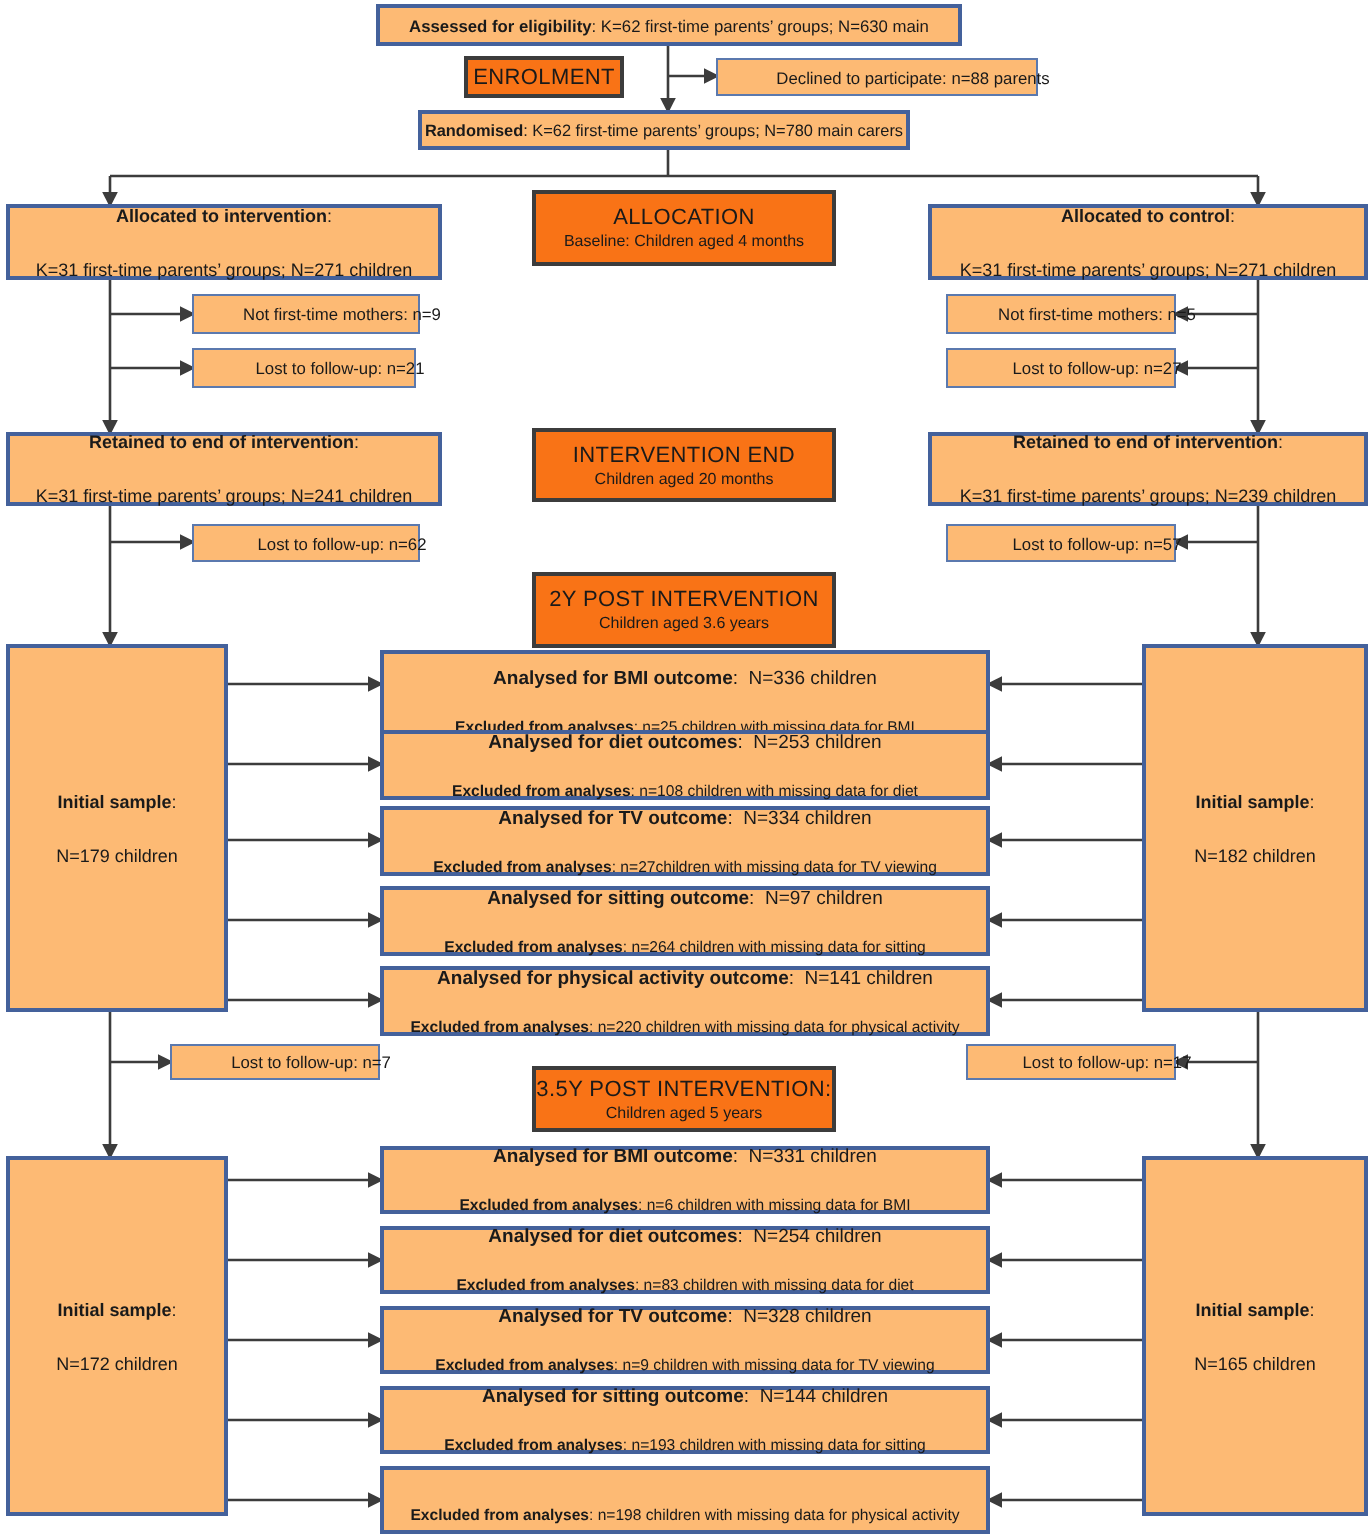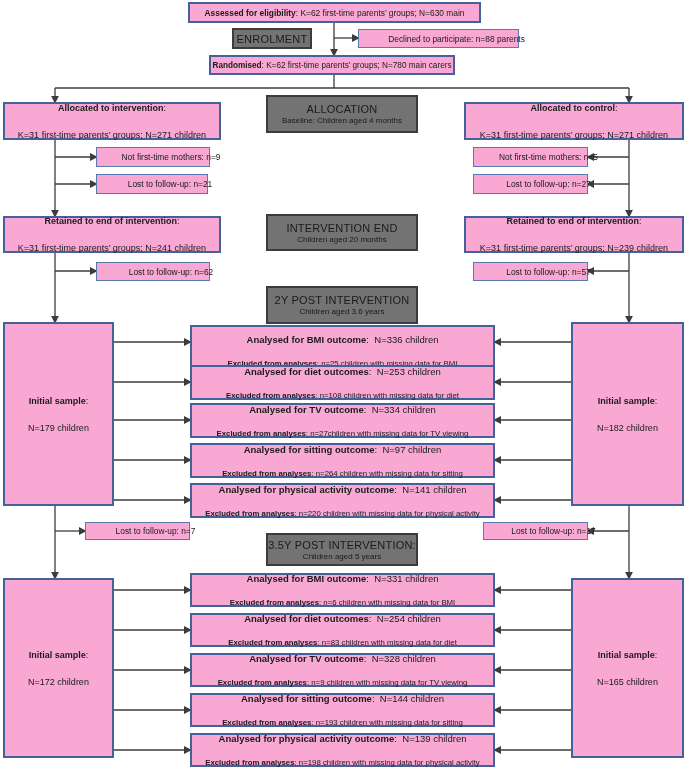--- a/index.html
+++ b/index.html
@@ -1,27 +1,27 @@
 <!DOCTYPE html>
 <html><head>
 <meta charset="utf-8">
 <style>
   html,body{margin:0;padding:0;background:#ffffff;}
   #canvas{
     position:relative;width:685px;height:770px;background:#ffffff;
     font-family:"Liberation Sans",sans-serif;color:#1a1a1a;overflow:hidden;
   }
   .bx{
-    position:absolute;box-sizing:border-box;background:#f9a8d4;
+    position:absolute;box-sizing:border-box;background:#fdba74;
     border:2px solid #44619b;display:flex;flex-direction:column;
     align-items:center;justify-content:center;text-align:center;
   }
   .bx.sm{border-width:1.5px;border-color:#5b79ae;font-size:8.4px;white-space:nowrap;padding-left:36px;}
   .stage{
-    position:absolute;box-sizing:border-box;background:#737373;
+    position:absolute;box-sizing:border-box;background:#f97316;
     border:2px solid #3c3c3c;display:flex;flex-direction:column;
     align-items:center;justify-content:center;text-align:center;
   }
   .stage .st{font-size:11px;letter-spacing:.2px;}
   .stage .ss{font-size:8px;margin-top:1px;}
   .one{font-size:8.4px;white-space:nowrap;}
   .one.rnd{font-size:8.2px;}
   .mid .l1{font-size:9px;font-weight:700;white-space:nowrap;}
   .mid .l1 .nrm{font-weight:400;}
   .mid .l2{font-size:9px;white-space:nowrap;margin-top:17px;}
@@ -207,17 +207,16 @@
   </div>
   <div class="bx outcome" style="left:190px;top:653px;width:305px;height:34px">
     <div class="o1"><b>Analysed for TV outcome</b><span>:&nbsp; N=328 children</span></div>
     <div class="o2"><b>Excluded from analyses</b><span>: n=9 children with missing data for TV viewing</span></div>
   </div>
   <div class="bx outcome" style="left:190px;top:693px;width:305px;height:34px">
     <div class="o1"><b>Analysed for sitting outcome</b><span>:&nbsp; N=144 children</span></div>
     <div class="o2"><b>Excluded from analyses</b><span>: n=193 children with missing data for sitting</span></div>
   </div>
   <div class="bx outcome" style="left:190px;top:733px;width:305px;height:34px">
-    <div class="o1"><b>Analysed for physical activity outcome</b><span>:&nbsp; N=139 children</span></div>
     <div class="o2"><b>Excluded from analyses</b><span>: n=198 children with missing data for physical activity</span></div>
   </div>
 
 </div>
 
 </body></html>

